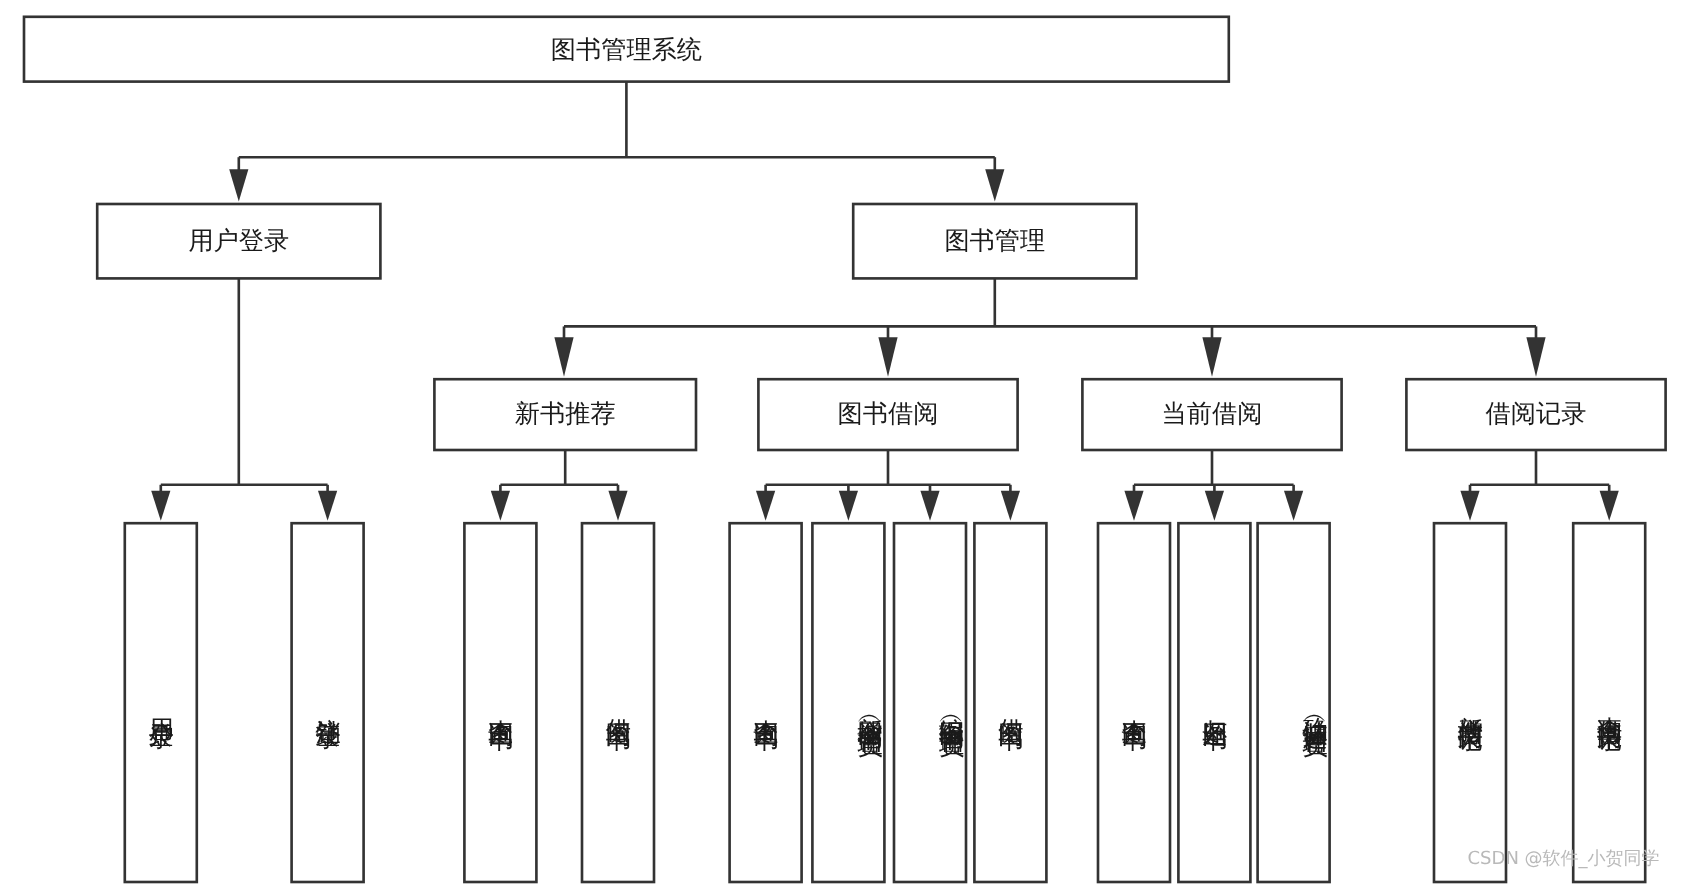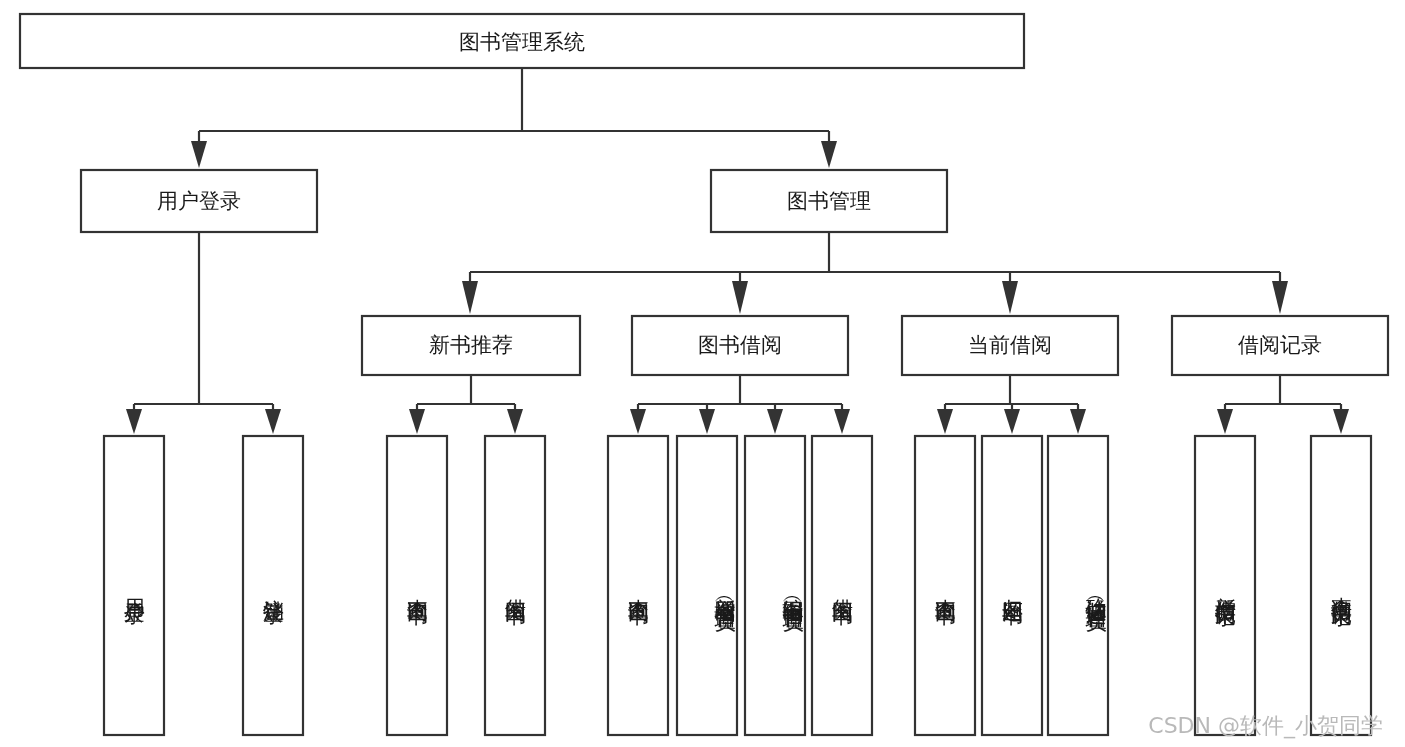--- a/index.html
+++ b/index.html
@@ -62,23 +62,23 @@
     align-items: center;
     justify-content: center;
     text-align: center;
     white-space: nowrap;
     pointer-events: none;
     user-select: none;
   }
   #watermark {
     position: absolute;
     right: 10px;
-    bottom: 6px;
-    font-family: "DejaVu Sans", "Liberation Sans", sans-serif;
-    font-size: 22px;
+    bottom: 22px;
+    font-family: "DejaVu Sans", "Liberation Sans", sans-serif;
+    font-size: 15px;
     color: #b9b9b9;
     white-space: nowrap;
     user-select: none;
   }
 </style>
 </head>
 <body>
 
 <div id="diagram-root">
 

